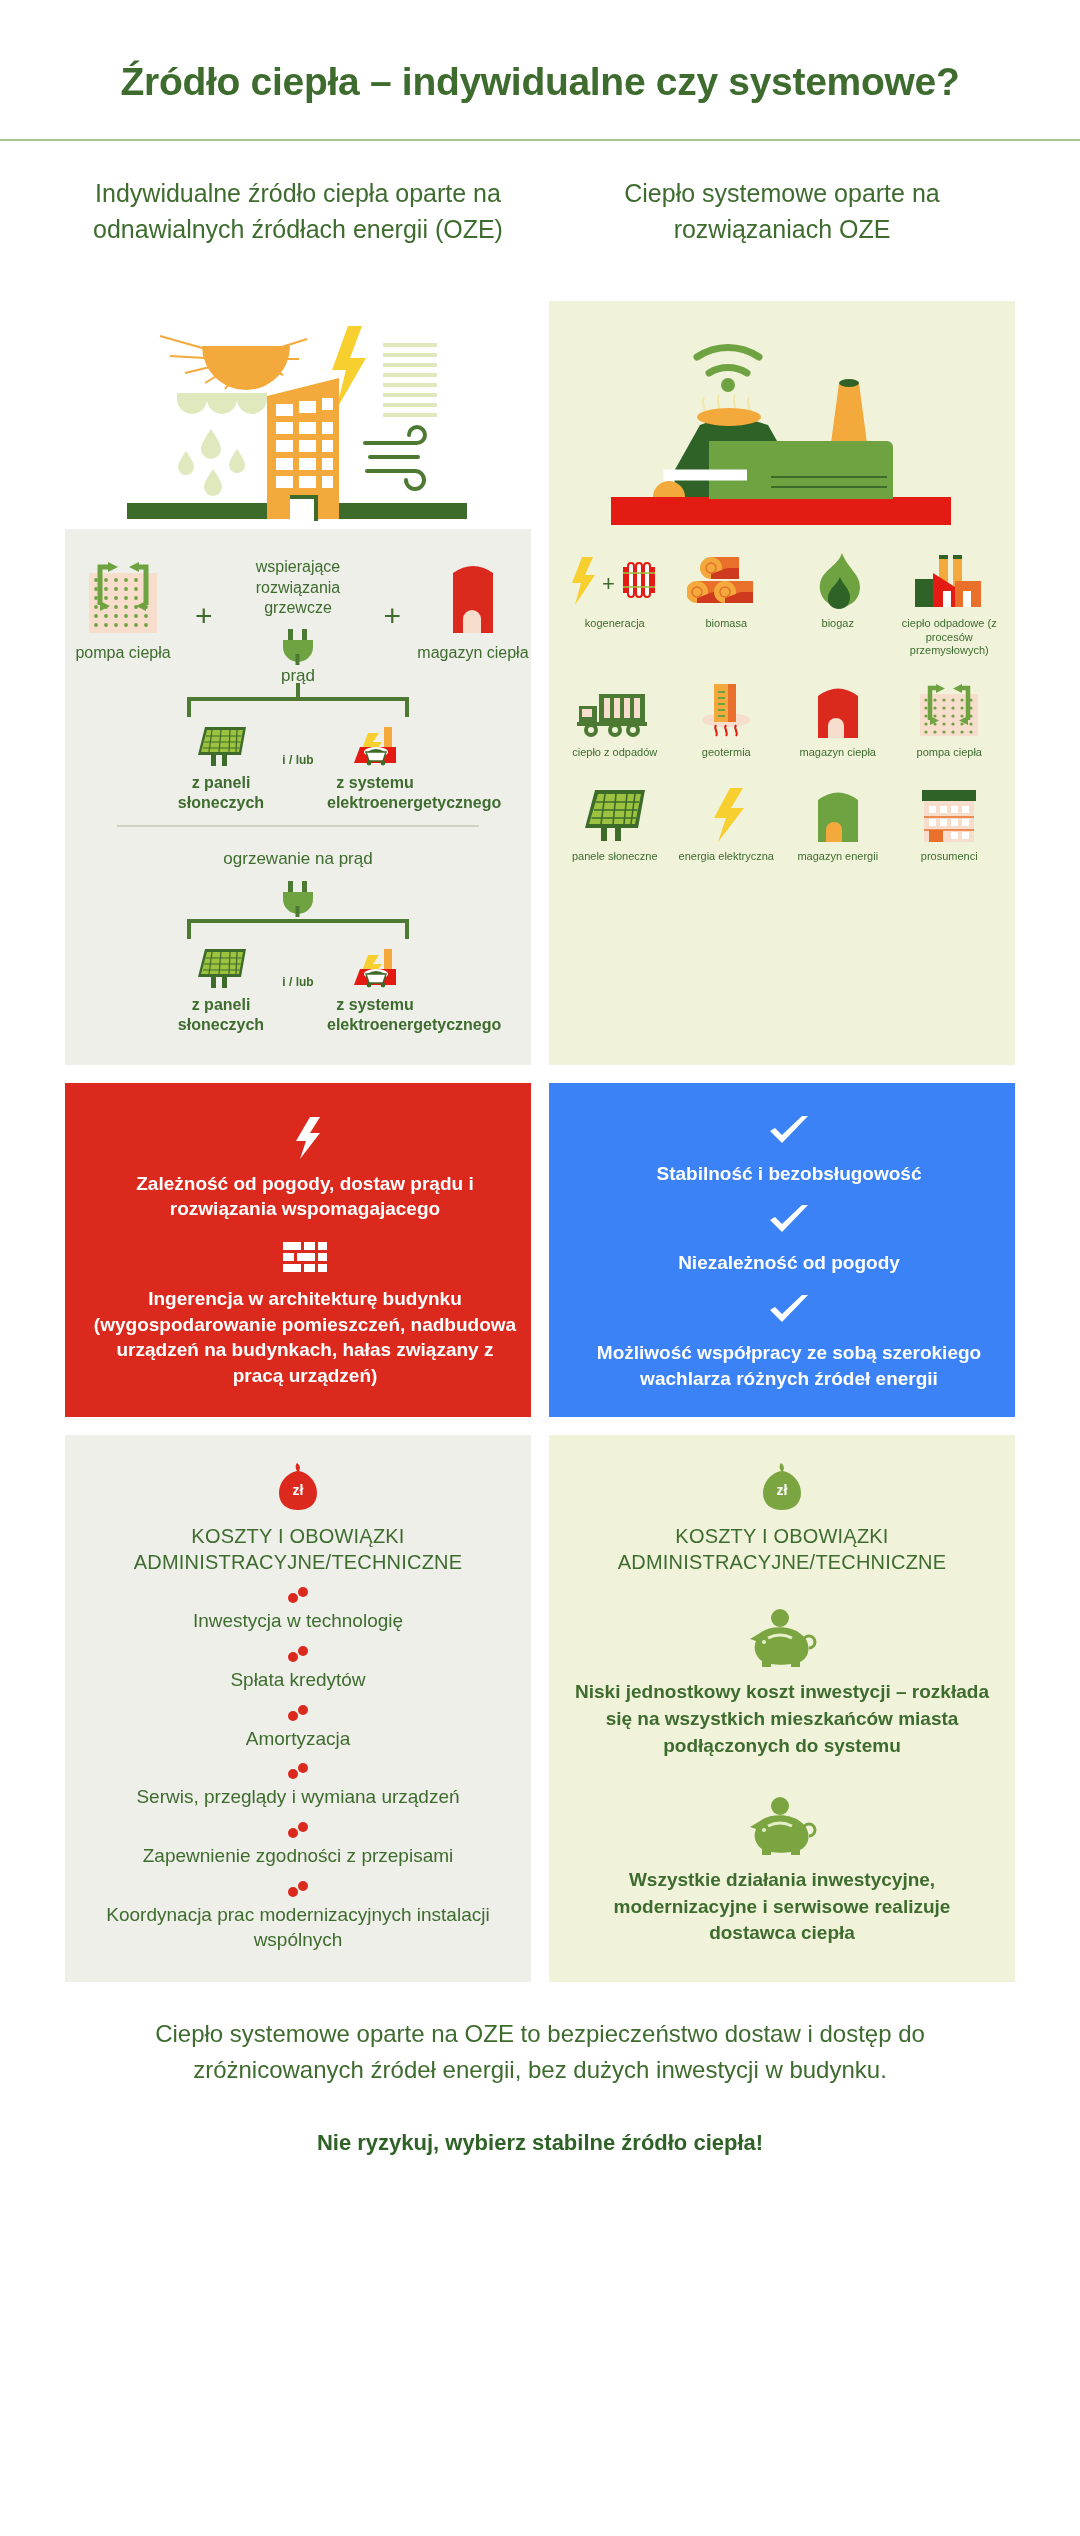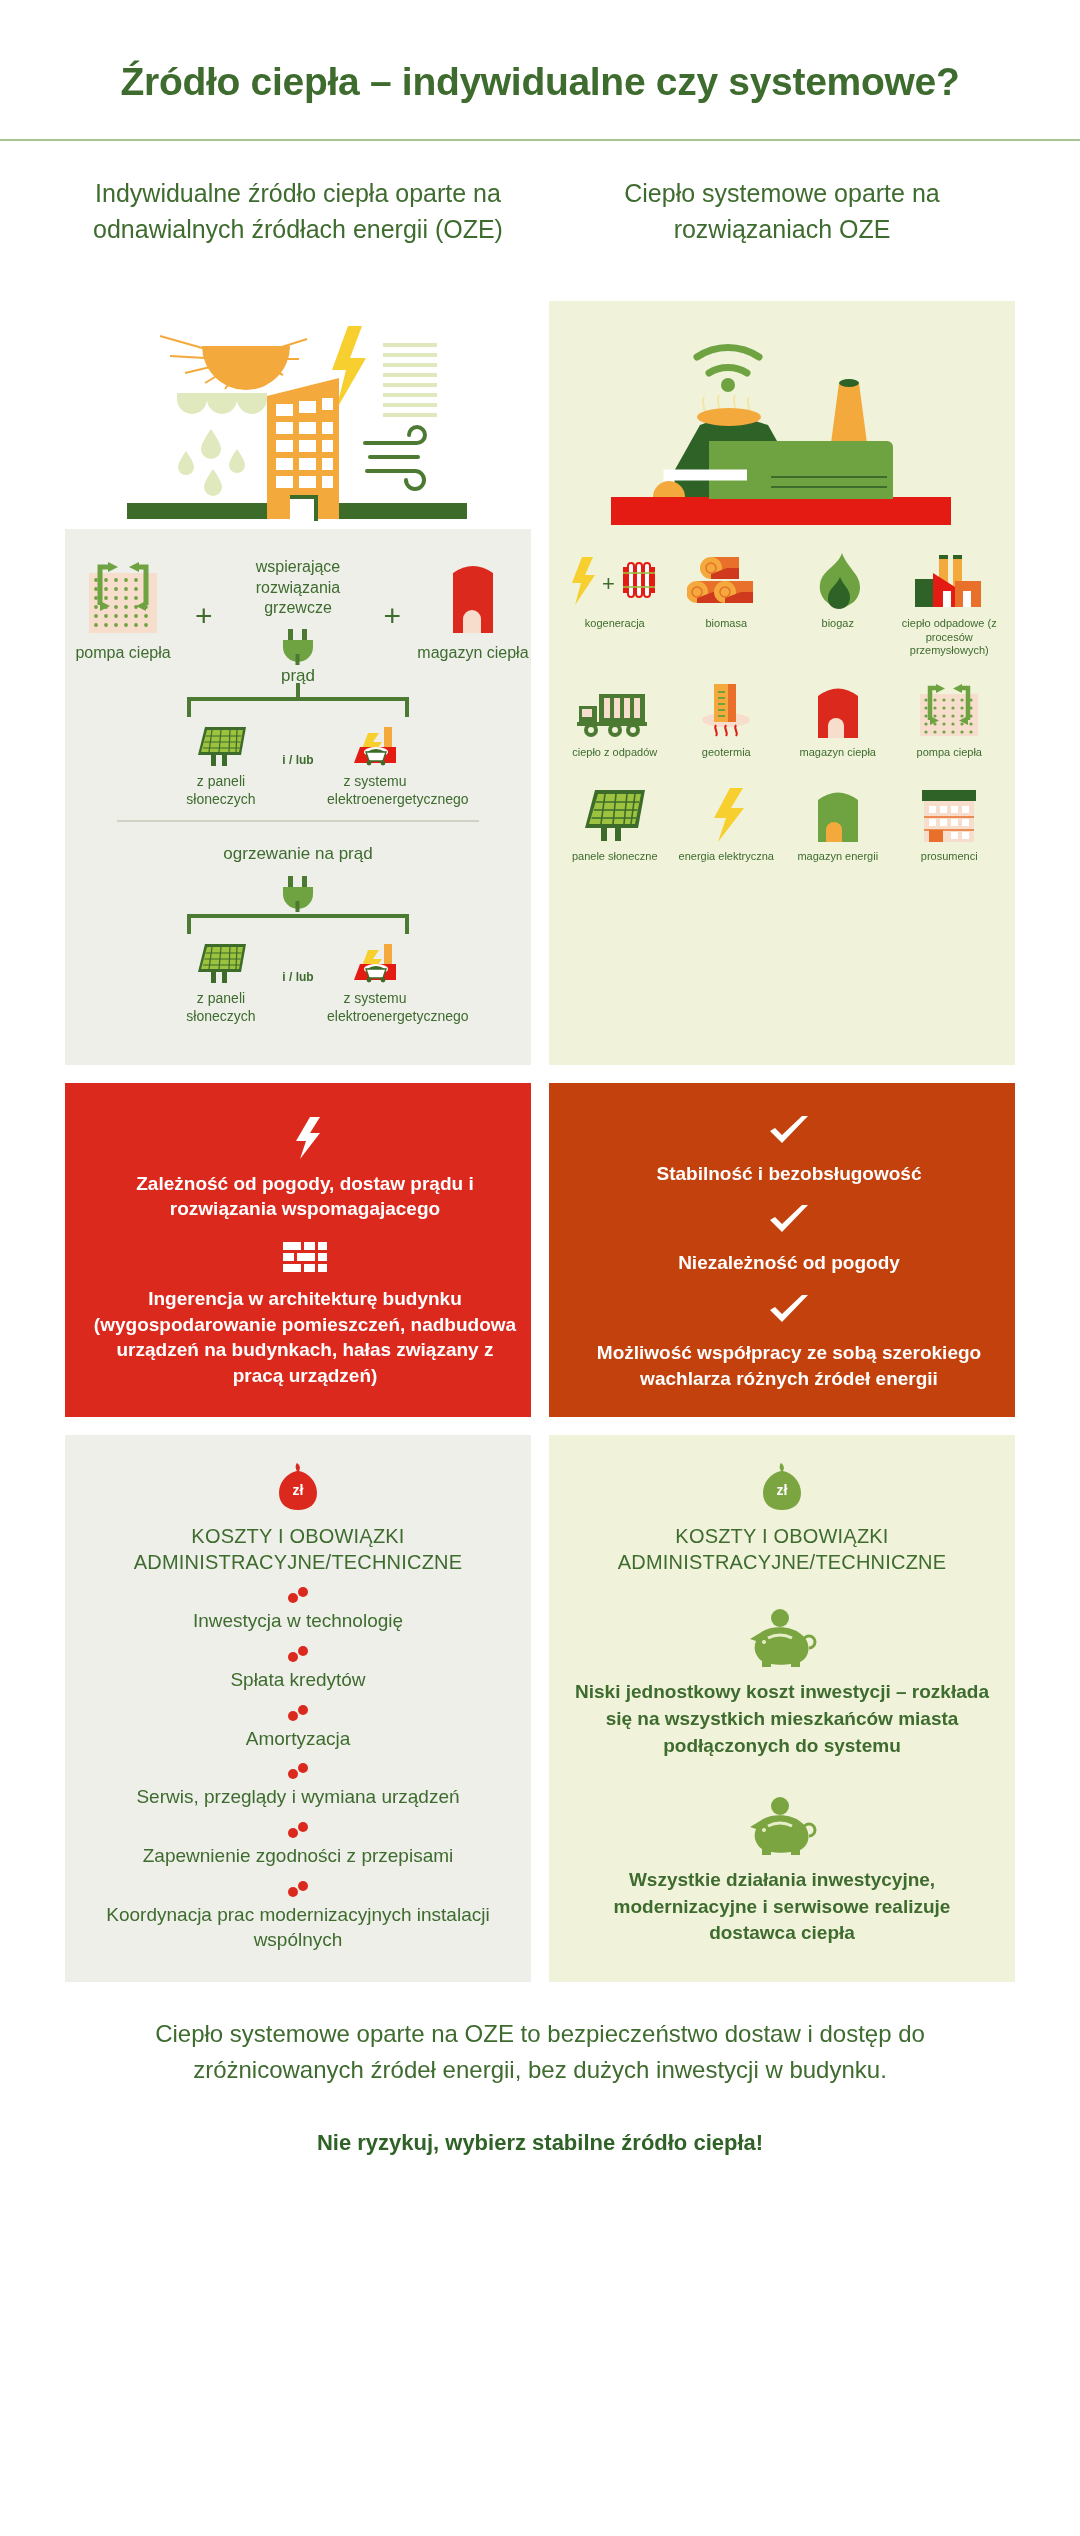--- a/index.html
+++ b/index.html
@@ -39,21 +39,21 @@
   .hero.left{background:#ffffff;}
   .hero.right{background:#f0f3da;}
 
   
   .panel{position:relative;}
   .panel.left{background:#eeefe9;height:536px;}
   .panel.right{background:#f0f3da;height:536px;}
 
   
   .lbl{font-size:15px;line-height:1.3;text-align:center;color:#3e6b2e;}
-  .lbl.sm{font-size:14px;line-height:1.25;font-weight:normal;}
+  .lbl.sm{font-size:16px;line-height:1.25;font-weight:bold;}
   .lbl.md{font-size:17px;line-height:1.3;}
 
   
   .row1{display:flex;align-items:flex-start;justify-content:center;gap:14px;padding-top:28px;}
   .plus{font-size:30px;color:#3e6b2e;line-height:1;padding-top:44px;font-weight:300;}
   .cell{width:122px;text-align:center;}
   .cell .cap{margin-top:8px;font-size:16px;line-height:1.25;color:#3e6b2e;}
   .centercol{width:150px;text-align:center;}
   .wspier{font-size:16px;line-height:1.3;color:#3e6b2e;}
 
@@ -75,21 +75,21 @@
   
   .icongrid{display:flex;flex-wrap:wrap;padding:22px 10px 0 10px;}
   .gi{width:25%;text-align:center;margin-bottom:6px;}
   .gi .glyph{height:58px;display:flex;align-items:flex-end;justify-content:center;}
   .gi .cap{font-size:11px;line-height:1.25;margin-top:8px;color:#3e6b2e;padding:0 4px;}
 
   
   .boxrow{display:flex;justify-content:center;gap:18px;margin-top:18px;}
   .box{width:466px;padding:22px 12px 26px 26px;box-sizing:border-box;text-align:center;color:#ffffff;}
   .box.red{background:#dc291e;}
-  .box.green{background:#c2410c;}
+  .box.green{background:#3b82f6;}
   .box p{margin:0;font-size:19px;line-height:1.35;font-weight:bold;}
   .box .ic{margin:10px 0 12px 0;}
 
   
   .costrow{display:flex;justify-content:center;gap:18px;margin-top:18px;}
   .cost{width:466px;box-sizing:border-box;padding:26px 22px 30px 22px;text-align:center;}
   .cost.left{background:#eeefe9;}
   .cost.right{background:#f0f3da;}
   .cost h3{
     margin:12px 0 0 0;font-size:20px;font-weight:normal;line-height:1.3;

